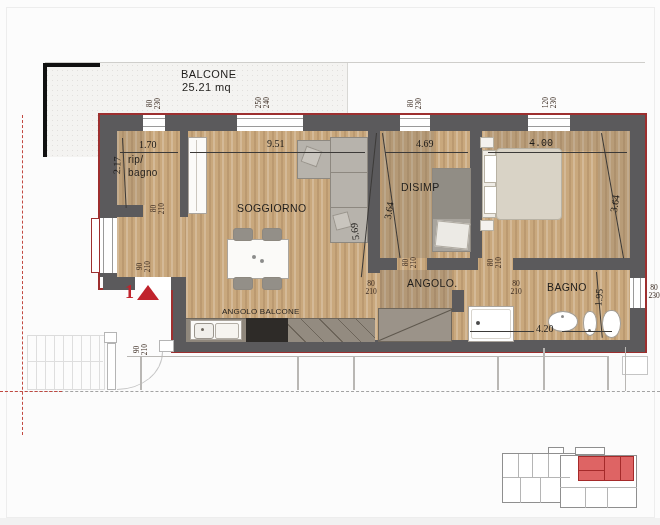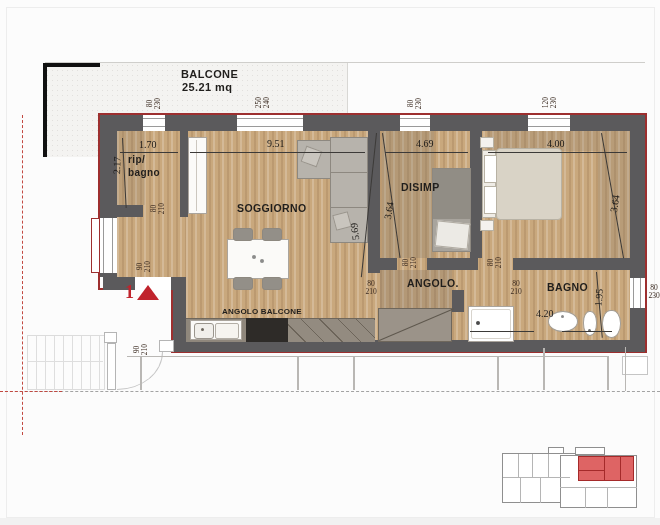--- a/index.html
+++ b/index.html
@@ -20,21 +20,21 @@
   .winH::before,.winH::after{content:"";position:absolute;left:0;right:0;height:1px;background:#9a9a9a;}
   .winH::before{top:3px}.winH::after{bottom:4px}
   .winV{position:absolute;background:#fff;}
   .winV::before,.winV::after{content:"";position:absolute;top:0;bottom:0;width:1px;background:#9a9a9a;}
   .winV::before{left:3px}.winV::after{right:4px}
   .dim{position:absolute;font-family:"Liberation Serif",serif;font-size:10px;color:#1d1b19;white-space:nowrap;}
   .vdim{position:absolute;font-family:"Liberation Serif",serif;font-size:7.5px;line-height:7.5px;
         color:#3a2a20;text-align:center;transform:rotate(-90deg);white-space:nowrap;}
   .hdim{position:absolute;font-family:"Liberation Serif",serif;font-size:7.5px;line-height:7.5px;
         color:#3a2a20;text-align:center;white-space:nowrap;}
-  .room{position:absolute;font-size:10.5px;letter-spacing:.4px;color:#201e1c;font-weight:700;white-space:nowrap;}
+  .room{position:absolute;font-size:10.5px;letter-spacing:.4px;color:#201e1c;font-weight:400;white-space:nowrap;}
   .dline{position:absolute;background:#3c3a38;}
   .thin{position:absolute;background:#b9b7b4;}
   .furn{position:absolute;background:#b7b3ac;border:1px solid #8d8880;box-sizing:border-box;}
   .white{position:absolute;background:#fbfaf8;border:1px solid #aaa49c;box-sizing:border-box;}
   .fix{position:absolute;background:#fff;border:1px solid #a39e96;box-sizing:border-box;}
   .kp{position:absolute;background:#fff;border:1px solid #8f8f8f;box-sizing:border-box;}
   .kpl{position:absolute;background:#b5b5b5;}
   .kplr{position:absolute;background:#a52a2a;}
 </style>
 </head>
@@ -172,24 +172,24 @@
   <div class="room" style="left:128px;top:154px;font-size:10px;">rip/</div>
   <div class="room" style="left:128px;top:167px;font-size:10px;">bagno</div>
 
   <div class="dline" style="left:120px;top:152px;width:58px;height:1px;"></div>
   <div class="dim" style="left:139px;top:139px;">1.70</div>
   <div class="dline" style="left:190px;top:152px;width:175px;height:1px;"></div>
   <div class="dim" style="left:267px;top:138px;">9.51</div>
   <div class="dline" style="left:385px;top:152px;width:83px;height:1px;"></div>
   <div class="dim" style="left:416px;top:138px;">4.69</div>
   <div class="dline" style="left:488px;top:152px;width:139px;height:1px;"></div>
-  <div class="dim" style="left:547px;top:138px;">4.00</div>
+  <div class="dim" style="left:529px;top:138px;font-family:Liberation Mono, monospace;">4.00</div>
   <div class="dline" style="left:470px;top:331px;width:64px;height:1px;"></div>
   <div class="dline" style="left:562px;top:331px;width:50px;height:1px;"></div>
-  <div class="dim" style="left:536px;top:308px;">4.20</div>
+  <div class="dim" style="left:536px;top:323px;">4.20</div>
 
   <div class="dline" style="left:123px;top:138px;width:70px;height:1px;transform:rotate(87deg);transform-origin:0 0;"></div>
   <div class="dim" style="left:108px;top:160px;transform:rotate(-88deg);">2.17</div>
   <div class="dline" style="left:377px;top:133px;width:145px;height:1px;transform:rotate(96deg);transform-origin:0 0;"></div>
   <div class="dim" style="left:346px;top:226px;transform:rotate(-96deg);">5.69</div>
   <div class="dline" style="left:383px;top:133px;width:126px;height:1px;transform:rotate(82deg);transform-origin:0 0;"></div>
   <div class="dim" style="left:380px;top:205px;transform:rotate(-80deg);">3.64</div>
   <div class="dline" style="left:602px;top:133px;width:127px;height:1px;transform:rotate(80deg);transform-origin:0 0;"></div>
   <div class="dim" style="left:606px;top:198px;transform:rotate(-80deg);">3.64</div>
   <div class="dline" style="left:597px;top:272px;width:66px;height:1px;transform:rotate(85deg);transform-origin:0 0;"></div>

